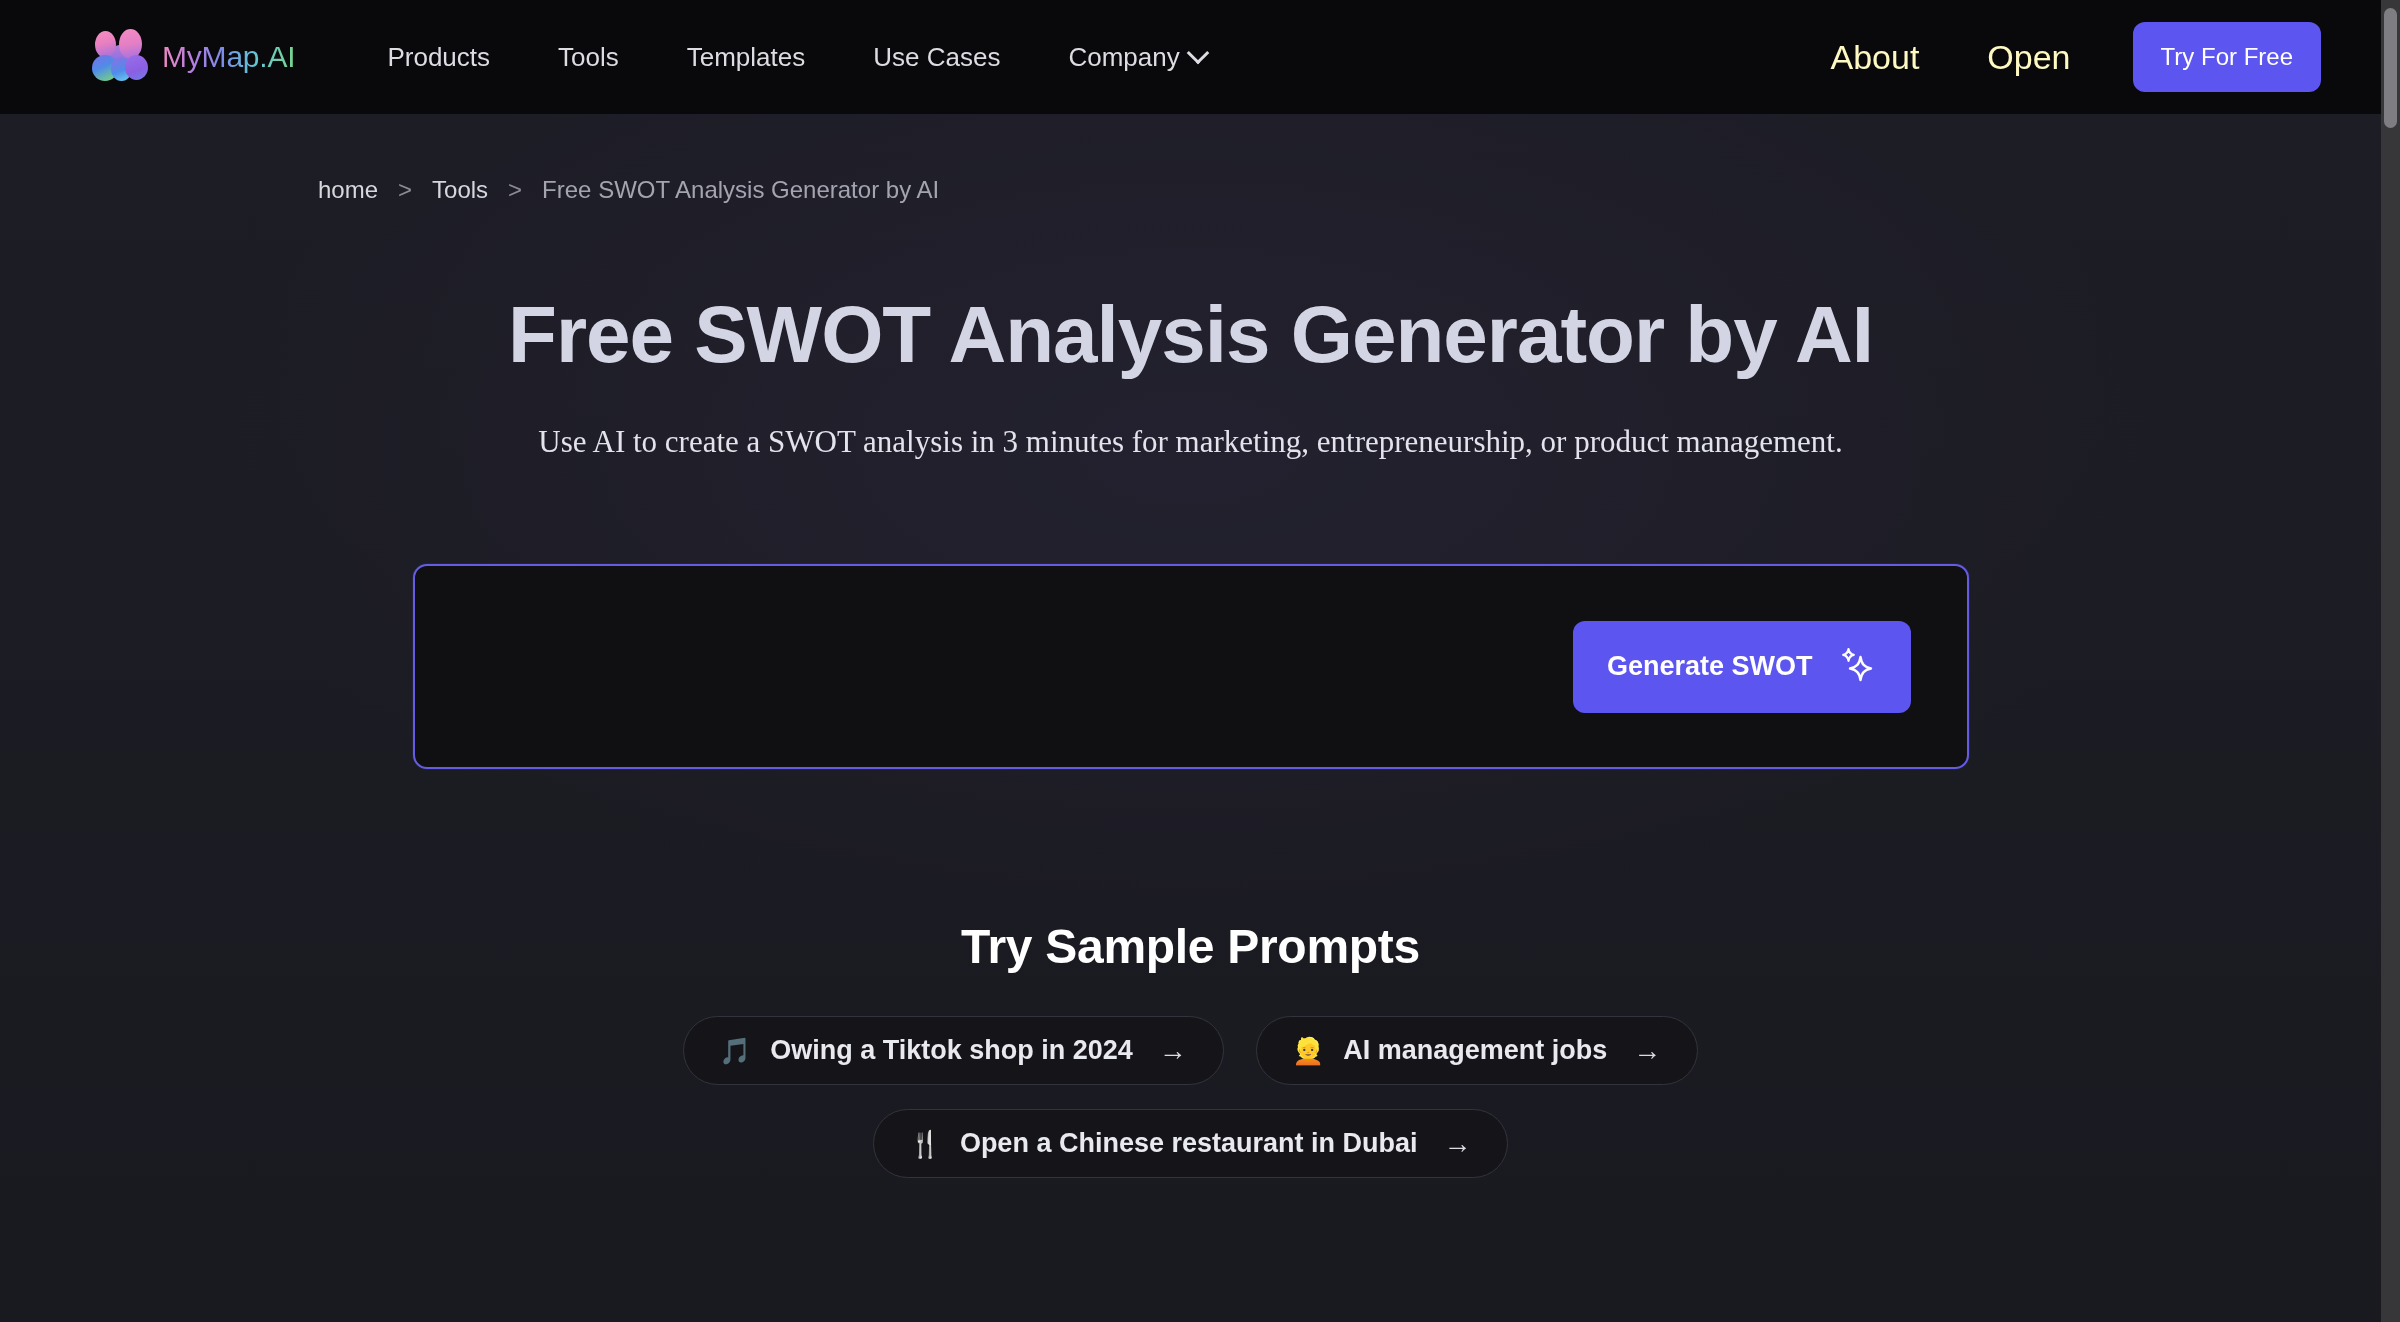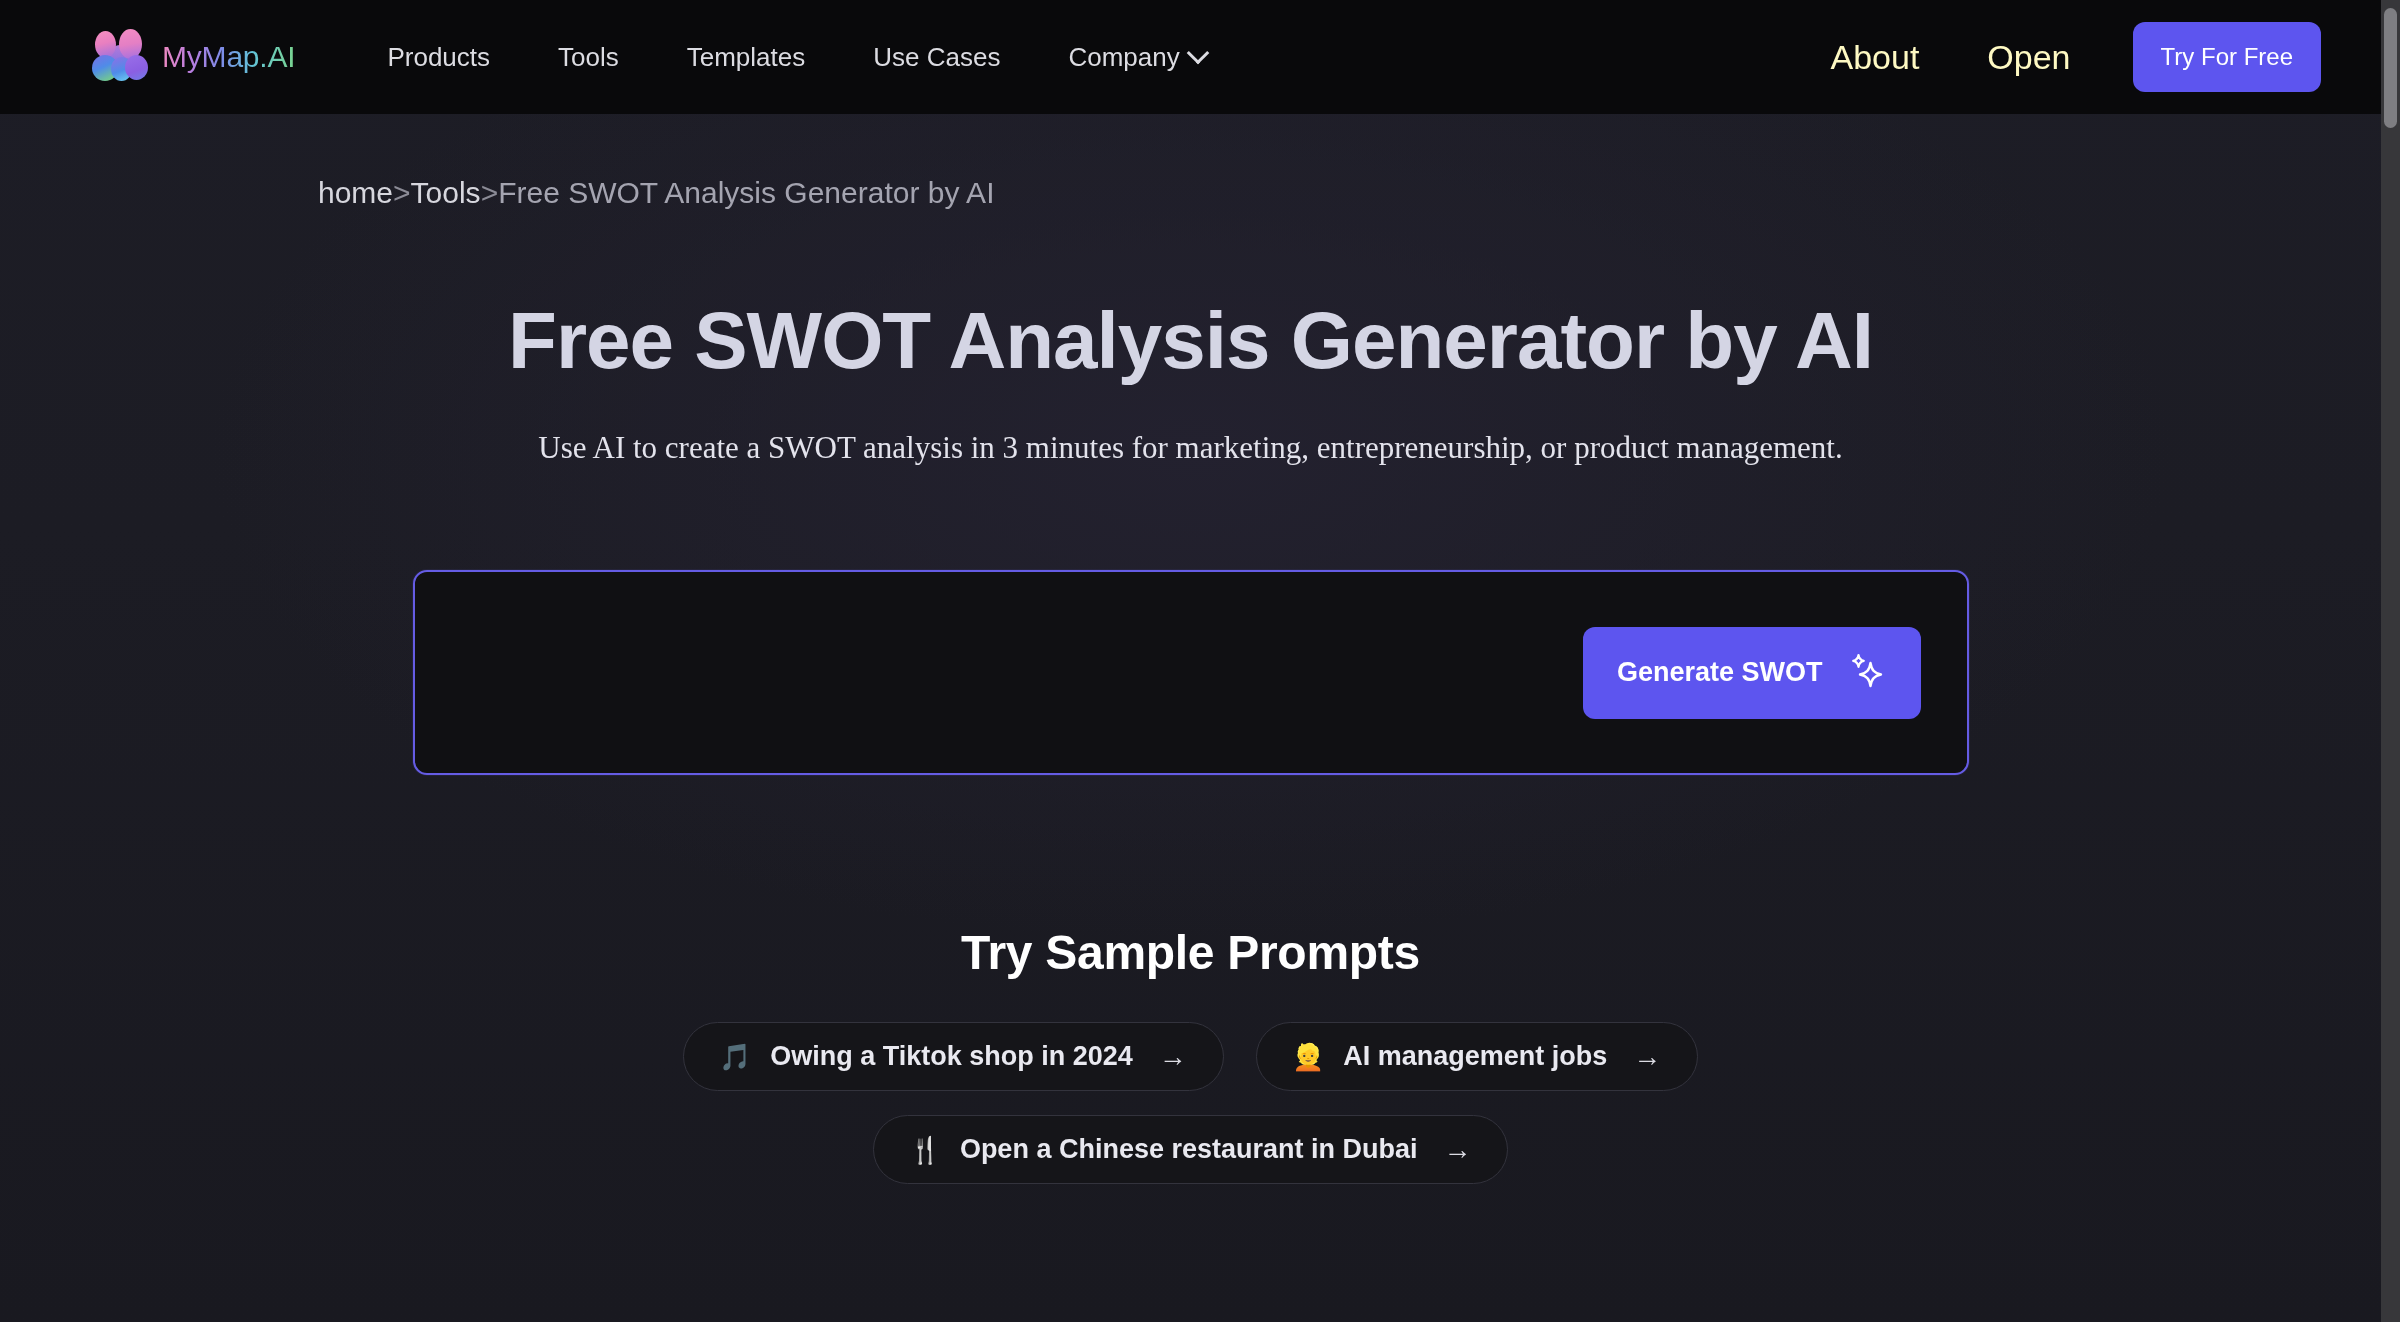--- a/index.html
+++ b/index.html
@@ -158,24 +158,24 @@
     border-radius: 12px;
     padding: 21px 28px;
     cursor: pointer;
     white-space: nowrap;
     font-family: "Liberation Sans", sans-serif;
   }
 
   
   .breadcrumb {
     margin: 62px 0 0 318px;
-    font-size: 30px;
+    font-size: 24px;
     display: flex;
     align-items: flex-start;
-    gap: 0;
+    gap: 20px;
     color: #9b9ba6;
   }
   .crumb-link {
     color: #d7d7de;
     cursor: pointer;
   }
   .crumb-sep { color: #8b8b96; }
   .crumb-current { color: #a4a4b0; }
 
   
@@ -224,21 +224,21 @@
     resize: none;
     color: #e6e6ee;
     font-size: 26px;
     padding: 26px 420px 26px 30px;
     font-family: "Liberation Sans", sans-serif;
   }
   .prompt-input::placeholder { color: #2a2a33; }
 
   .generate-btn {
     position: absolute;
-    right: 46px;
+    right: 56px;
     top: 50%;
     transform: translateY(-50%);
     background: #5d55ef;
     border: none;
     border-radius: 12px;
     height: 92px;
     padding: 13px 34px;
     display: flex;
     align-items: center;
     gap: 22px;

